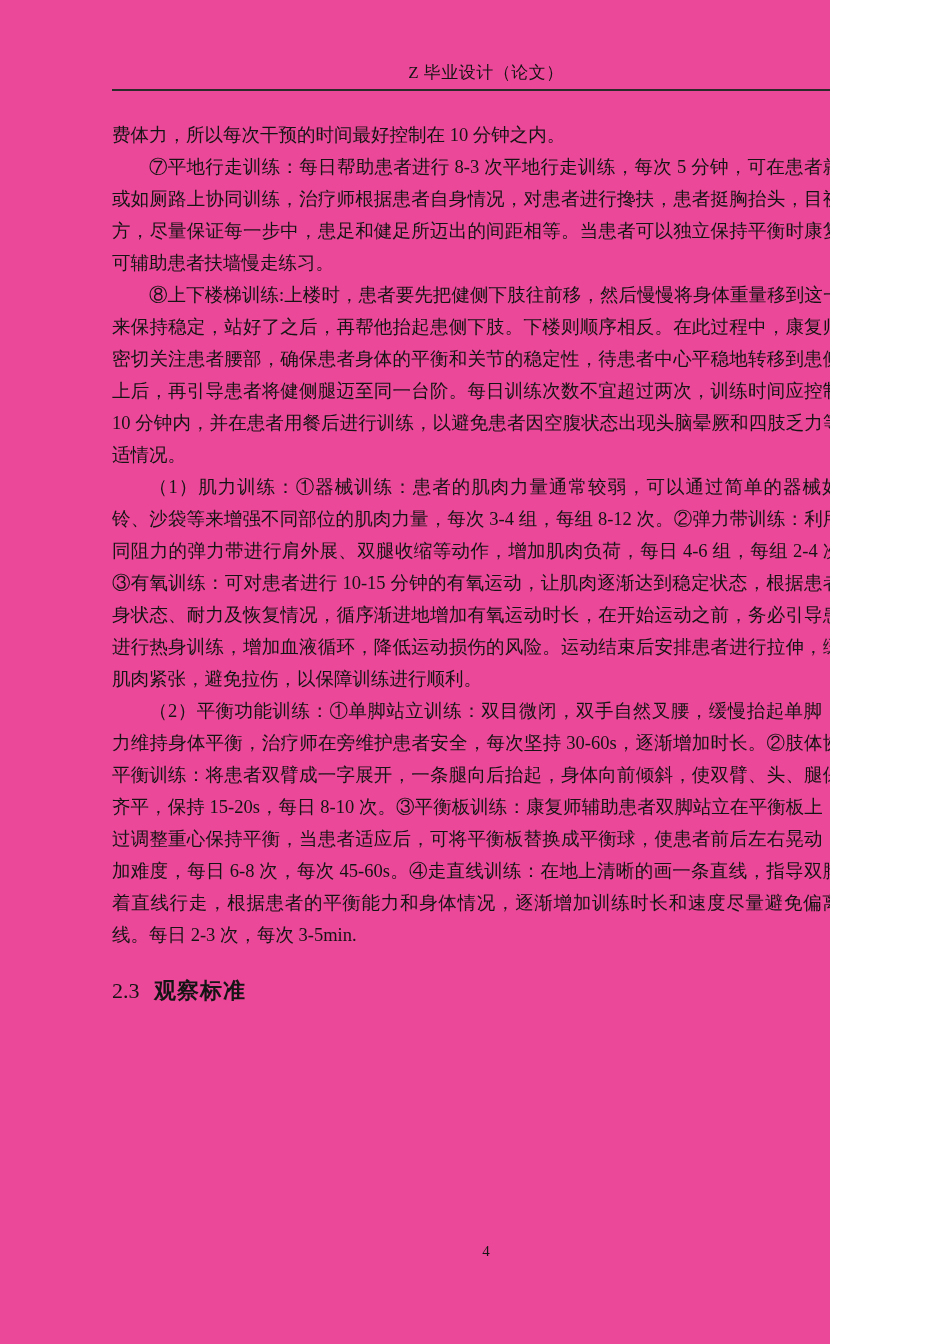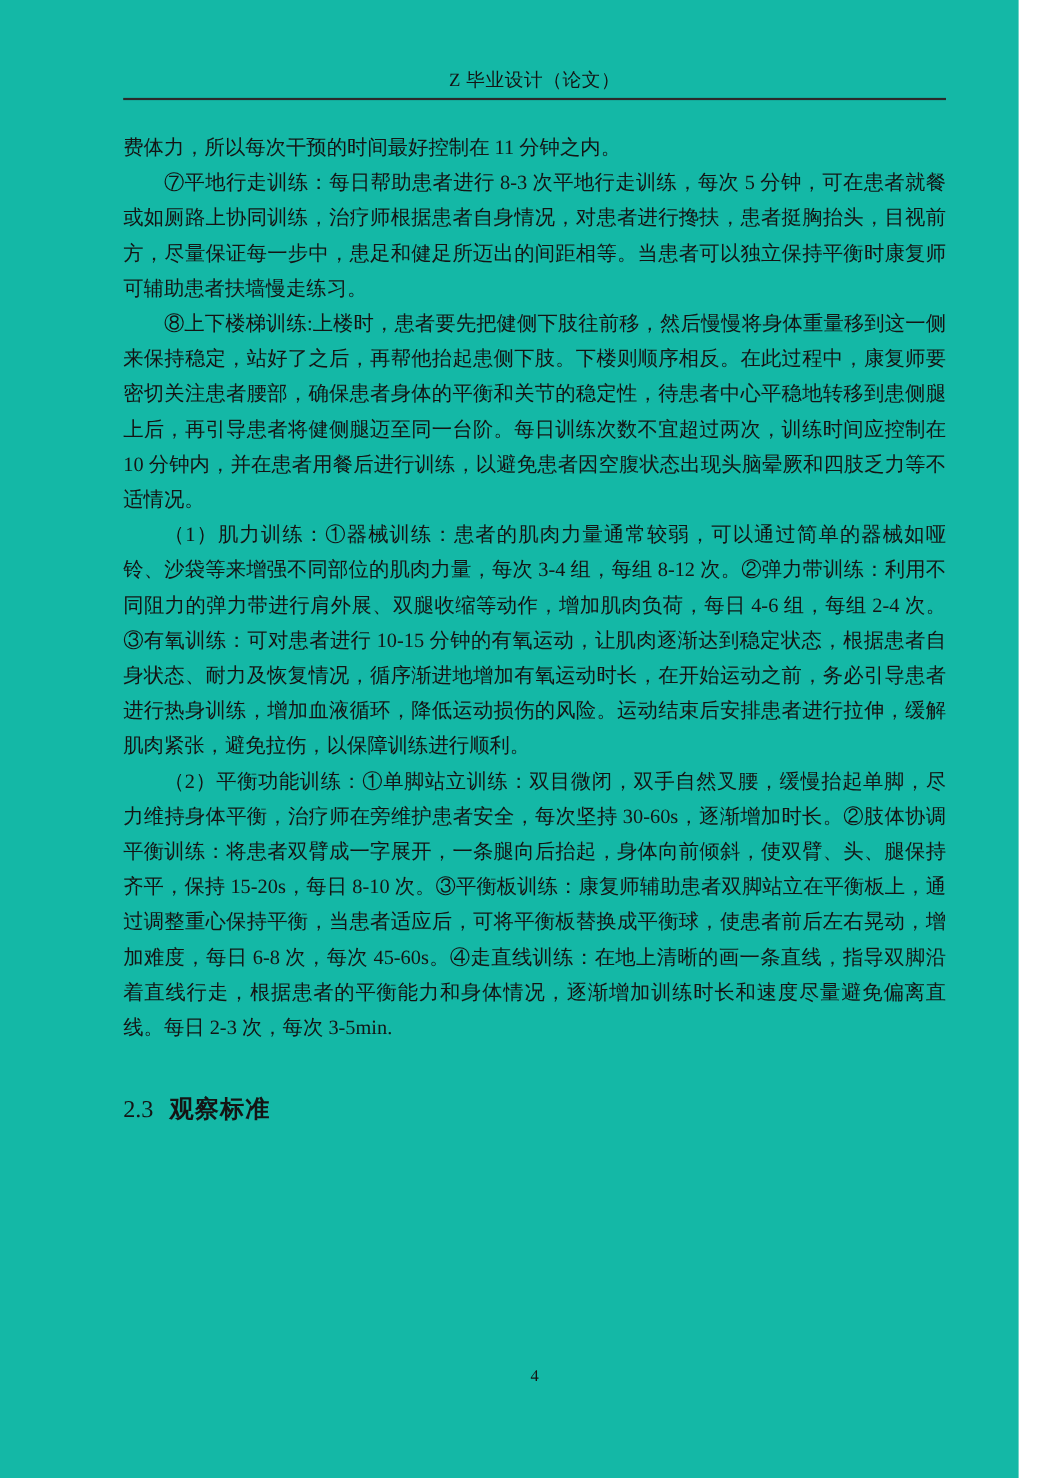--- a/index.html
+++ b/index.html
@@ -2,23 +2,23 @@
 <html><head>
 <meta charset="utf-8">
 <style>
   html, body {
     margin: 0;
     padding: 0;
     background: #ffffff;
   }
   .page {
     position: relative;
-    width: 926px;
+    width: 830px;
     height: 1344px;
-    background: #14b8a6;
+    background: #ec4899;
     color: #141414;
     font-family: "Liberation Serif", "DejaVu Serif", serif;
     overflow: hidden;
     text-decoration: underline;
   }
   
   .page-header {
     position: absolute;
     top: 62px;
     left: 112px;
@@ -43,21 +43,21 @@
   }
   .doc-body p {
     margin: 0;
     word-break: break-all;
   }
   .doc-body p.indent {
     text-indent: 2em;
   }
   
   .section-heading {
-    margin-top: 42px;
+    margin-top: 25px;
     margin-bottom: 14px;
     font-size: 22px;
     line-height: 30px;
     text-align: left;
     text-indent: 0;
     white-space: nowrap;
   }
   .section-heading .heading-number {
     font-family: "Liberation Serif", "DejaVu Serif", serif;
     font-weight: normal;
@@ -83,21 +83,21 @@
 <body>
 
 <div class="page">
 
   <div class="page-header">
     <span>Z 毕业设计（论文）</span>
   </div>
 
   <div class="doc-body">
 
-    <p>费体力，所以每次干预的时间最好控制在 11 分钟之内。</p>
+    <p>费体力，所以每次干预的时间最好控制在 10 分钟之内。</p>
 
     <p class="indent">⑦平地行走训练：每日帮助患者进行 8-3 次平地行走训练，每次 5 分钟，可在患者就餐或如厕路上协同训练，治疗师根据患者自身情况，对患者进行搀扶，患者挺胸抬头，目视前方，尽量保证每一步中，患足和健足所迈出的间距相等。当患者可以独立保持平衡时康复师可辅助患者扶墙慢走练习。</p>
 
     <p class="indent">⑧上下楼梯训练:上楼时，患者要先把健侧下肢往前移，然后慢慢将身体重量移到这一侧来保持稳定，站好了之后，再帮他抬起患侧下肢。下楼则顺序相反。在此过程中，康复师要密切关注患者腰部，确保患者身体的平衡和关节的稳定性，待患者中心平稳地转移到患侧腿上后，再引导患者将健侧腿迈至同一台阶。每日训练次数不宜超过两次，训练时间应控制在 10 分钟内，并在患者用餐后进行训练，以避免患者因空腹状态出现头脑晕厥和四肢乏力等不适情况。</p>
 
     <p class="indent">（1）肌力训练：①器械训练：患者的肌肉力量通常较弱，可以通过简单的器械如哑铃、沙袋等来增强不同部位的肌肉力量，每次 3-4 组，每组 8-12 次。②弹力带训练：利用不同阻力的弹力带进行肩外展、双腿收缩等动作，增加肌肉负荷，每日 4-6 组，每组 2-4 次。③有氧训练：可对患者进行 10-15 分钟的有氧运动，让肌肉逐渐达到稳定状态，根据患者自身状态、耐力及恢复情况，循序渐进地增加有氧运动时长，在开始运动之前，务必引导患者进行热身训练，增加血液循环，降低运动损伤的风险。运动结束后安排患者进行拉伸，缓解肌肉紧张，避免拉伤，以保障训练进行顺利。</p>
 
     <p class="indent">（2）平衡功能训练：①单脚站立训练：双目微闭，双手自然叉腰，缓慢抬起单脚，尽力维持身体平衡，治疗师在旁维护患者安全，每次坚持 30-60s，逐渐增加时长。②肢体协调平衡训练：将患者双臂成一字展开，一条腿向后抬起，身体向前倾斜，使双臂、头、腿保持齐平，保持 15-20s，每日 8-10 次。③平衡板训练：康复师辅助患者双脚站立在平衡板上，通过调整重心保持平衡，当患者适应后，可将平衡板替换成平衡球，使患者前后左右晃动，增加难度，每日 6-8 次，每次 45-60s。④走直线训练：在地上清晰的画一条直线，指导双脚沿着直线行走，根据患者的平衡能力和身体情况，逐渐增加训练时长和速度尽量避免偏离直线。每日 2-3 次，每次 3-5min.</p>
 
 

